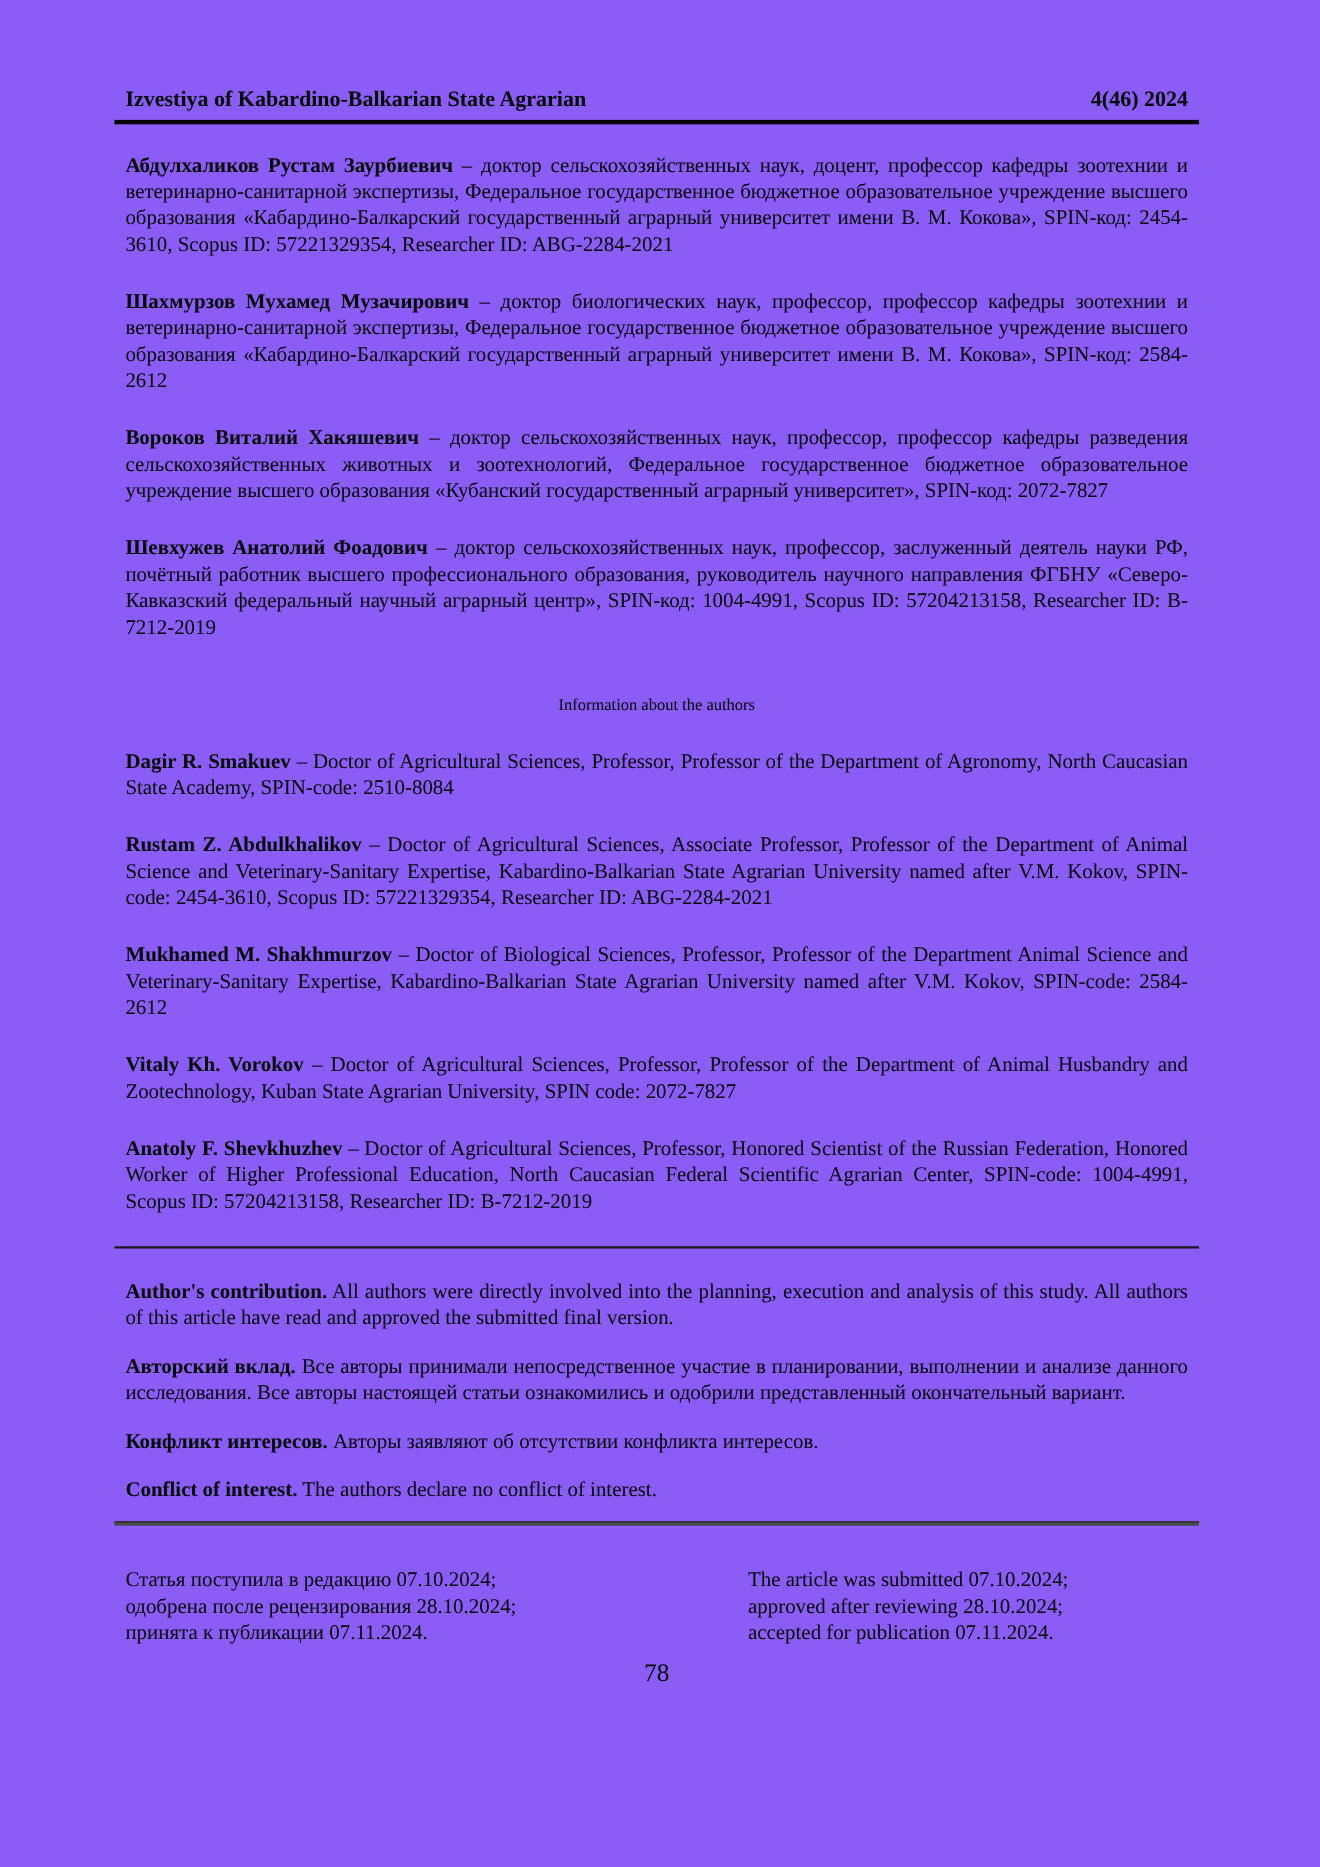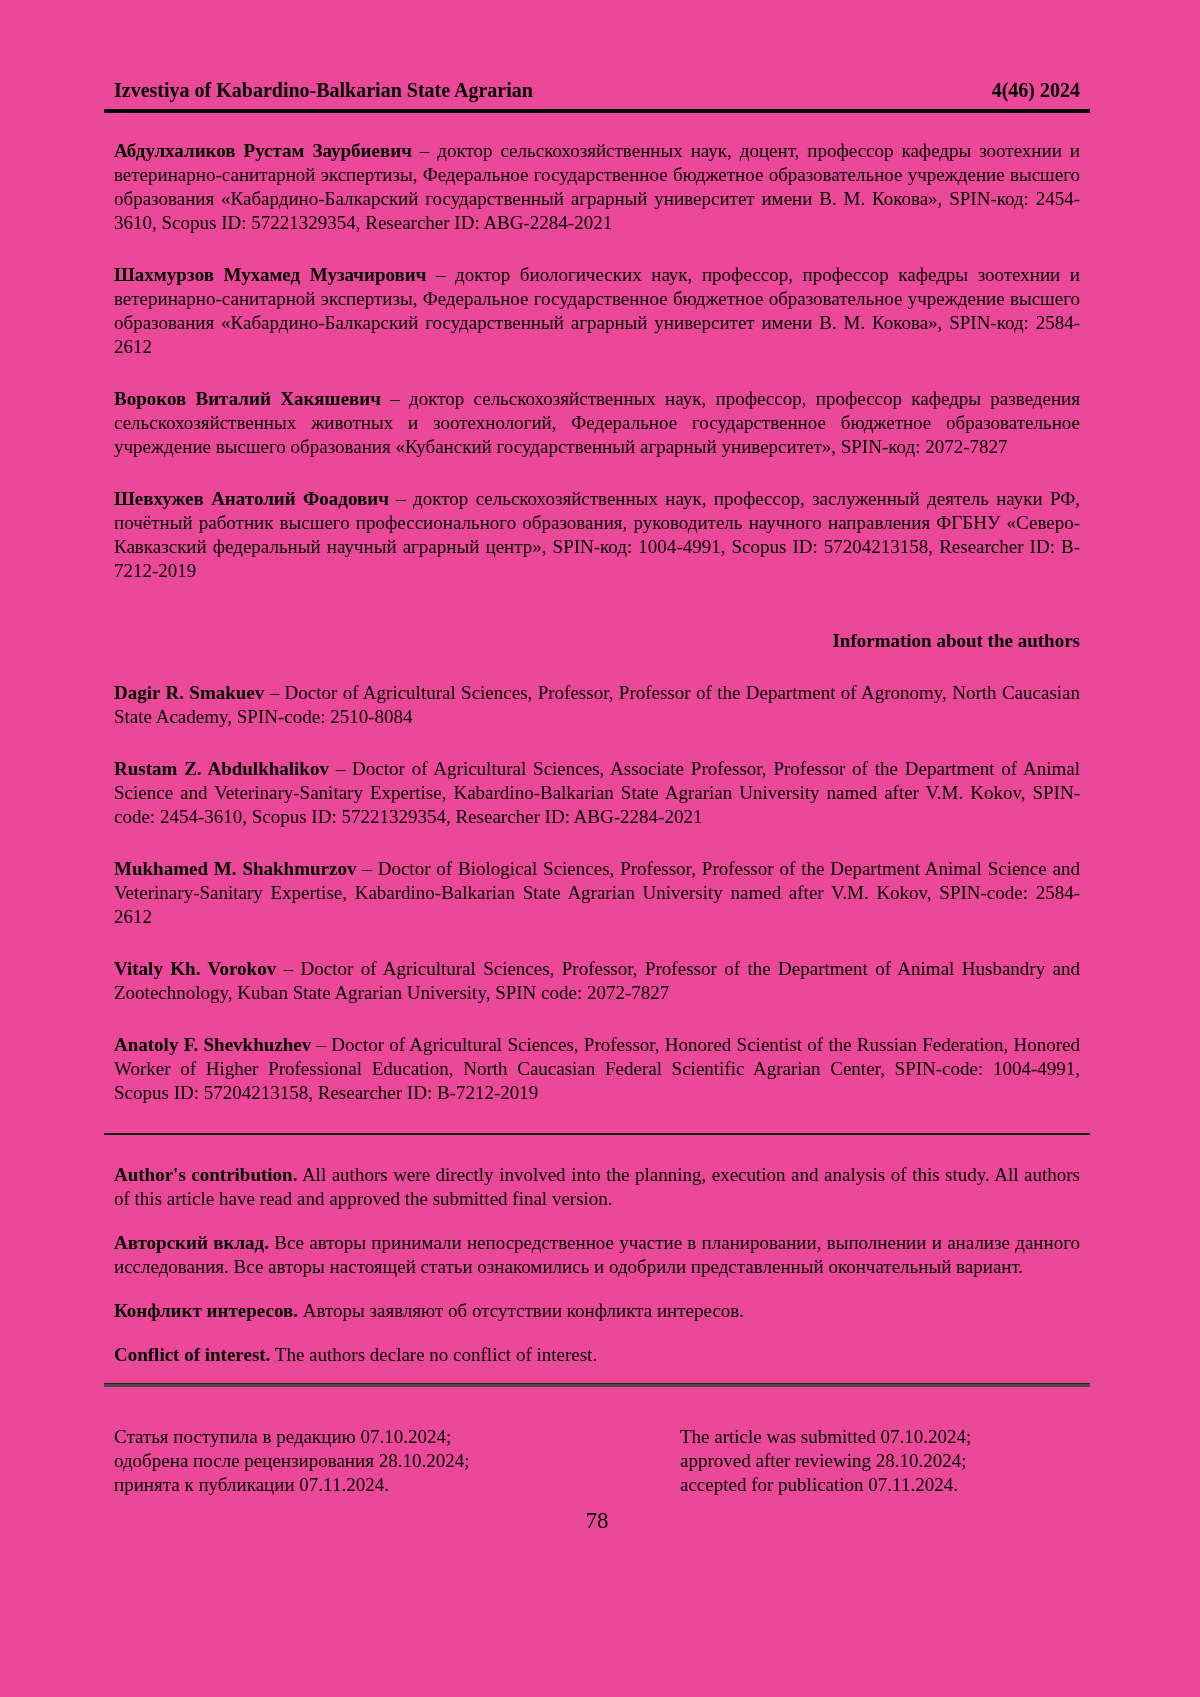--- a/index.html
+++ b/index.html
@@ -1,20 +1,20 @@
 <!DOCTYPE html>
 <html lang="ru"><head>
 <meta charset="utf-8">
 <style>
   html, body { margin: 0; padding: 0; background: #ffffff; }
   .page {
     position: relative;
     width: 1200px;
     height: 1697px;
-    background: #ec4899;
+    background: #8b5cf6;
     color: #000000;
     font-family: "Liberation Serif", "DejaVu Serif", serif;
     overflow: hidden;
   }
   .content { margin-left: 104px; margin-right: 110px; }
 
   
   .doc-header {
     display: flex;
     justify-content: space-between;
@@ -30,24 +30,24 @@
 
   
   .para {
     font-size: 19px;
     line-height: 24px;
     text-align: justify;
     margin: 0 10px 28px 10px;
   }
   .para.first { margin-top: 26px; }
   .section-heading {
-    font-size: 19px;
+    font-size: 15px;
     line-height: 24px;
-    font-weight: bold;
-    text-align: right;
+    font-weight: normal;
+    text-align: center;
     margin: 46px 10px 28px 10px;
   }
   .rule-thin { height: 2px; background: #161616; margin: 14px 0 28px 0; }
   .para.stmt { margin-bottom: 20px; }
   .para.stmt.last { margin-bottom: 0; }
   .rule-footer { height: 3px; background: #4a4a4a; border-top: 1px solid #222; margin: 16px 0 38px 0; }
 
   
   .dates {
     position: relative;

